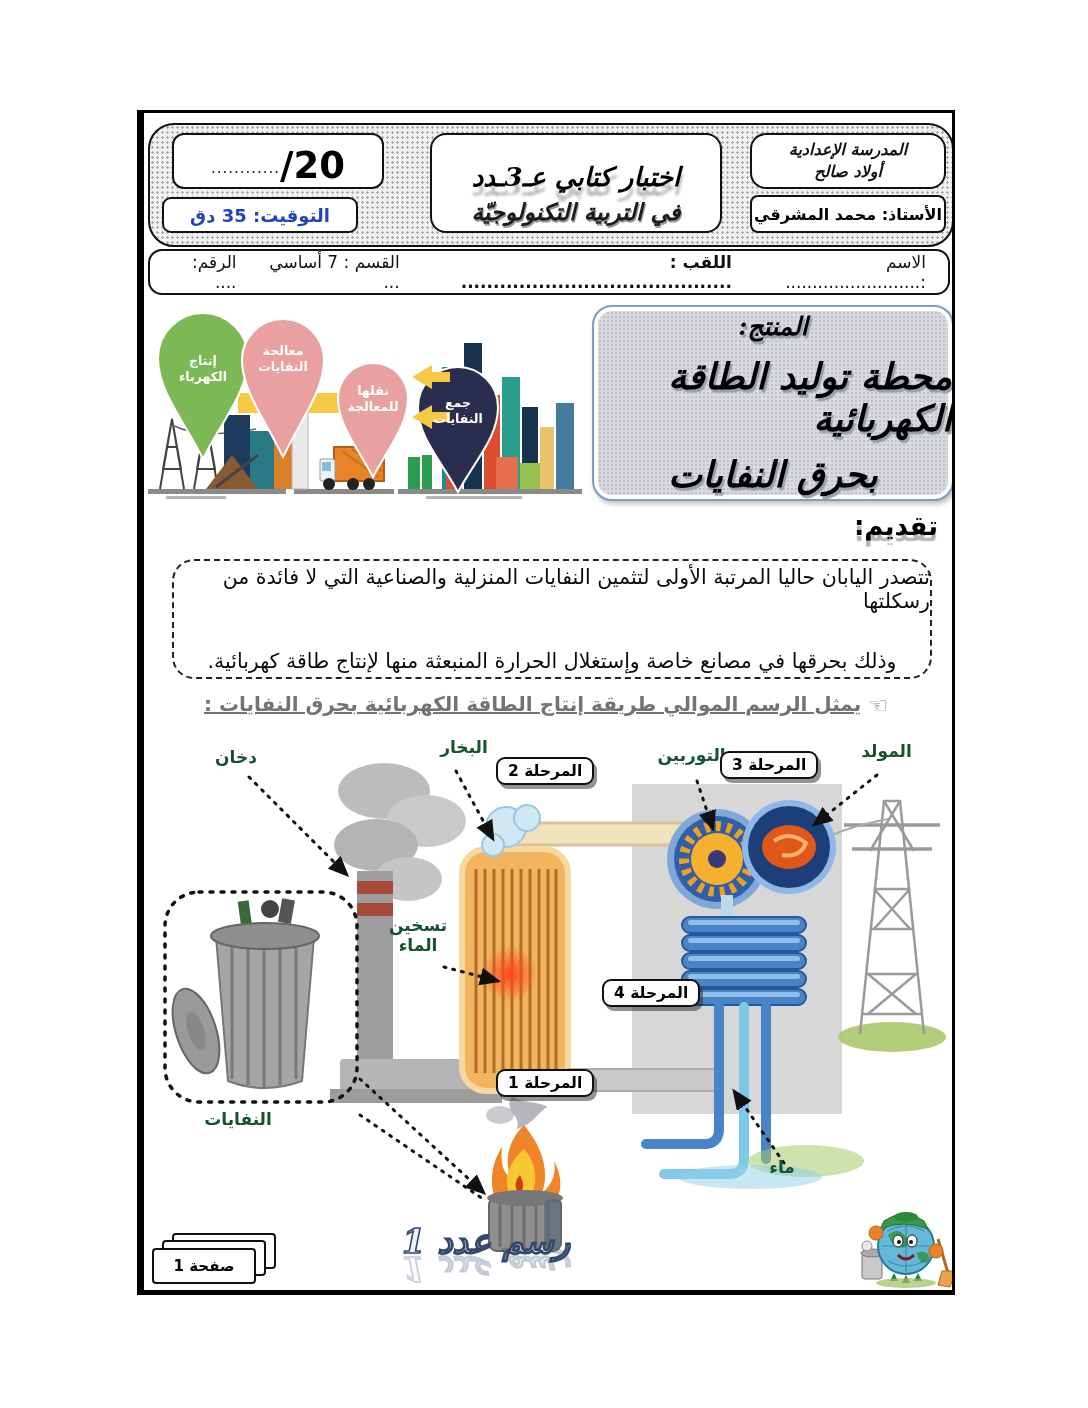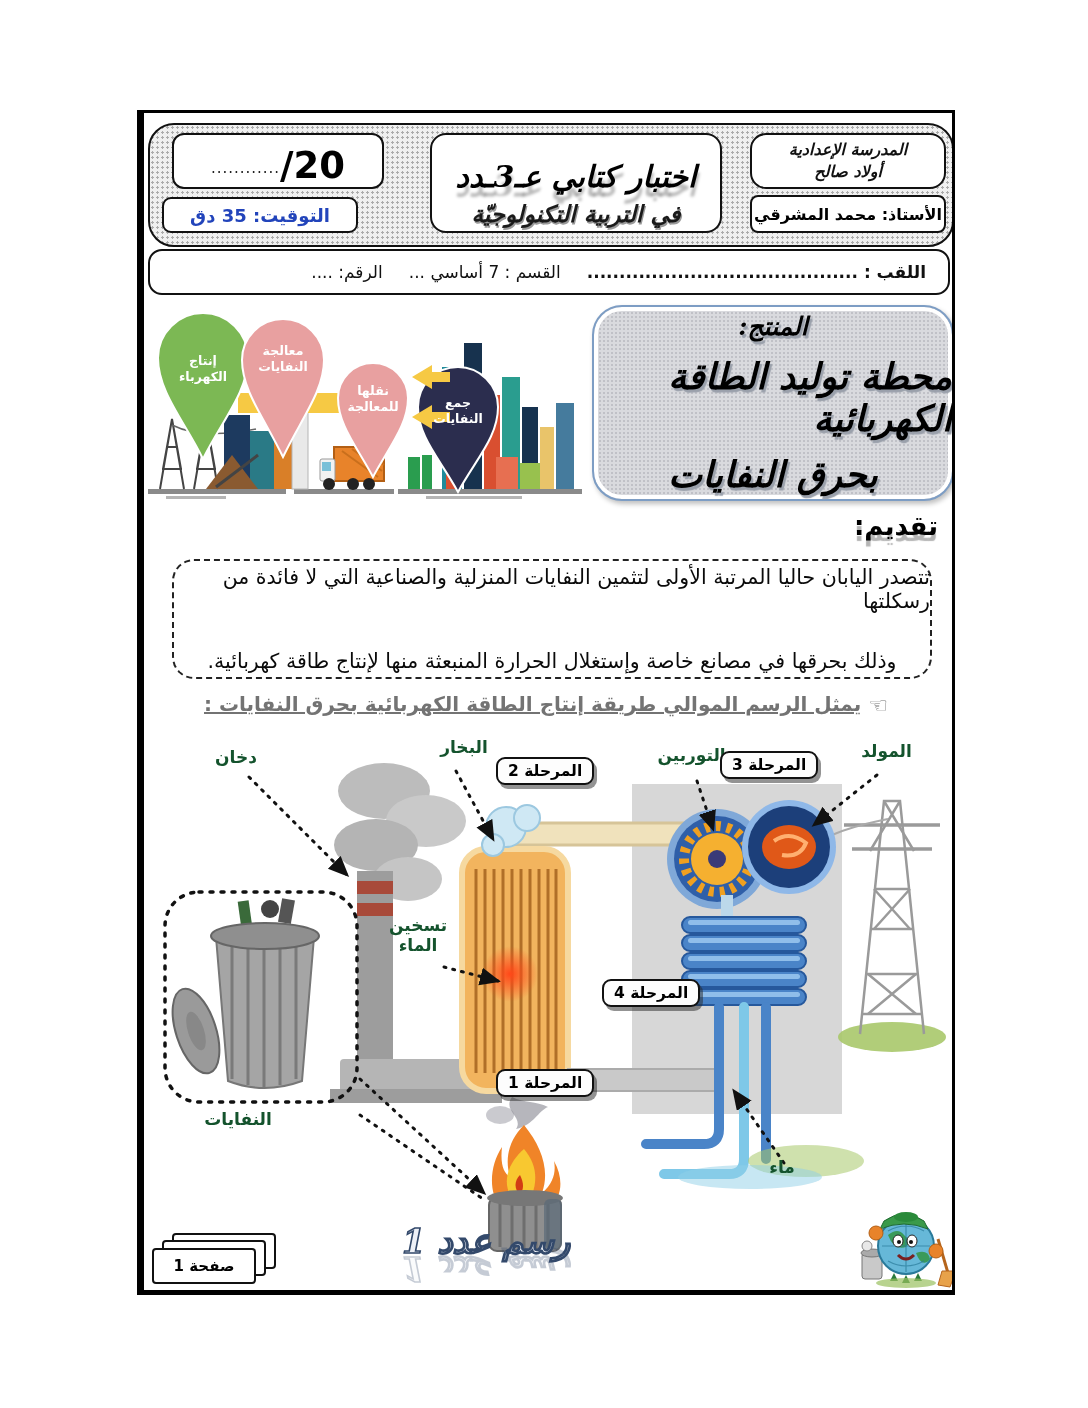--- a/index.html
+++ b/index.html
@@ -11,36 +11,36 @@
   
   .hdr-band{left:4px;top:10px;width:802px;height:120px;border:2px solid #111;border-radius:26px;
     background-color:#f0f0f0;background-image:radial-gradient(#ababab 1px,transparent 1.25px);background-size:5px 5px;}
   .wbox{position:absolute;background:#fff;border:2px solid #111;box-sizing:border-box;}
   .score-box{left:22px;top:8px;width:212px;height:56px;border-radius:12px;display:flex;align-items:flex-end;justify-content:center;padding-bottom:2px;}
   .score-dots{font-size:15px;letter-spacing:1px;color:#222;line-height:34px;}
   .score-val{font-size:37px;font-weight:bold;color:#000;line-height:38px;}
   .timing-box{left:12px;top:72px;width:196px;height:36px;border-radius:9px;display:flex;align-items:center;justify-content:center;text-align:right;}
   .timing-txt{color:#2244bb;font-weight:bold;font-size:18px;}
   .title-box{left:280px;top:8px;width:292px;height:100px;border-radius:16px;display:flex;flex-direction:column;align-items:center;justify-content:center;gap:6px;}
-  .title1{font-family:"DejaVu Serif",serif;font-style:italic;font-weight:bold;font-size:30px;color:#000;
+  .title1{font-family:"DejaVu Serif",serif;font-style:italic;font-weight:bold;font-size:26px;color:#000;
     text-shadow:0 9px 3px rgba(0,0,0,.28);margin-top:20px;}
   .title2{font-family:"DejaVu Serif",serif;font-style:italic;font-weight:bold;font-size:23px;color:#1a1a1a;
     text-shadow:1px 2px 0 #9a9a9a;}
   .school-box{left:600px;top:8px;width:196px;height:56px;border-radius:16px;display:flex;flex-direction:column;align-items:center;justify-content:center;}
   .school-line{font-style:italic;font-weight:bold;font-size:16px;color:#111;line-height:22px;}
   .teacher-box{left:600px;top:70px;width:196px;height:38px;border-radius:8px;display:flex;align-items:center;justify-content:center;}
   .teacher-txt{font-weight:bold;font-size:16px;color:#000;}
   
   .stud-row{left:4px;top:136px;width:802px;height:46px;border:2px solid #111;border-radius:14px;box-sizing:border-box;
     display:flex;align-items:center;padding:0 22px;font-size:17px;color:#111;gap:26px;}
   .stud-row b{font-weight:bold;}
   
   .cycle-wrap{left:2px;top:194px;width:438px;height:202px;}
   .cycle-lbl{position:absolute;color:#fff;font-weight:bold;font-size:12.5px;text-align:center;line-height:16px;}
-  .subject-box{left:448px;top:192px;width:362px;height:196px;border-radius:30px;border:2px solid #7d9dc4;box-sizing:border-box;
+  .subject-box{left:448px;top:192px;width:362px;height:196px;border-radius:20px;border:2px solid #7d9dc4;box-sizing:border-box;
     background-color:#d9dade;background-image:radial-gradient(#c0c1c7 1px,transparent 1.3px);background-size:4px 4px;
     box-shadow:inset 0 0 0 4px #fff,2px 3px 5px rgba(0,0,0,.25);
     display:flex;flex-direction:column;align-items:center;justify-content:center;gap:14px;}
   .subj-t{font-family:"DejaVu Serif",serif;font-style:italic;font-weight:bold;color:#000;text-shadow:2px 3px 1px #9aa0ab;}
   .subj-label{font-size:25px;}
   .subj-line{font-size:36px;}
   
   .intro-head{right:14px;top:398px;font-weight:900;font-size:26px;color:#000;text-shadow:0 6px 1px #b5b5b5;}
   .intro-box{left:28px;top:446px;width:760px;height:120px;box-sizing:border-box;border:2.5px dashed #222;border-radius:22px;
     display:flex;flex-direction:column;align-items:center;justify-content:center;gap:36px;}
@@ -84,20 +84,21 @@
     <div class="wbox school-box">
       <div class="school-line rtl">المدرسة الإعدادية</div>
       <div class="school-line rtl">أولاد صالح</div>
     </div>
     <div class="wbox teacher-box">
       <div class="teacher-txt rtl">الأستاذ: محمد المشرقي</div>
     </div>
   </div>
 
   <div class="abs stud-row rtl">
+    <span>الاسم :.........................</span>
     <b>اللقب : ..........................................</b>
     <span>القسم : 7 أساسي ...</span>
     <span>الرقم: ....</span>
   </div>
 
   <div class="abs cycle-wrap">
     <svg width="438" height="202" viewBox="0 0 438 202">
 
       <rect x="2" y="182" width="138" height="5" fill="#8a8a8a"></rect>
       <rect x="148" y="182" width="100" height="5" fill="#8a8a8a"></rect>

